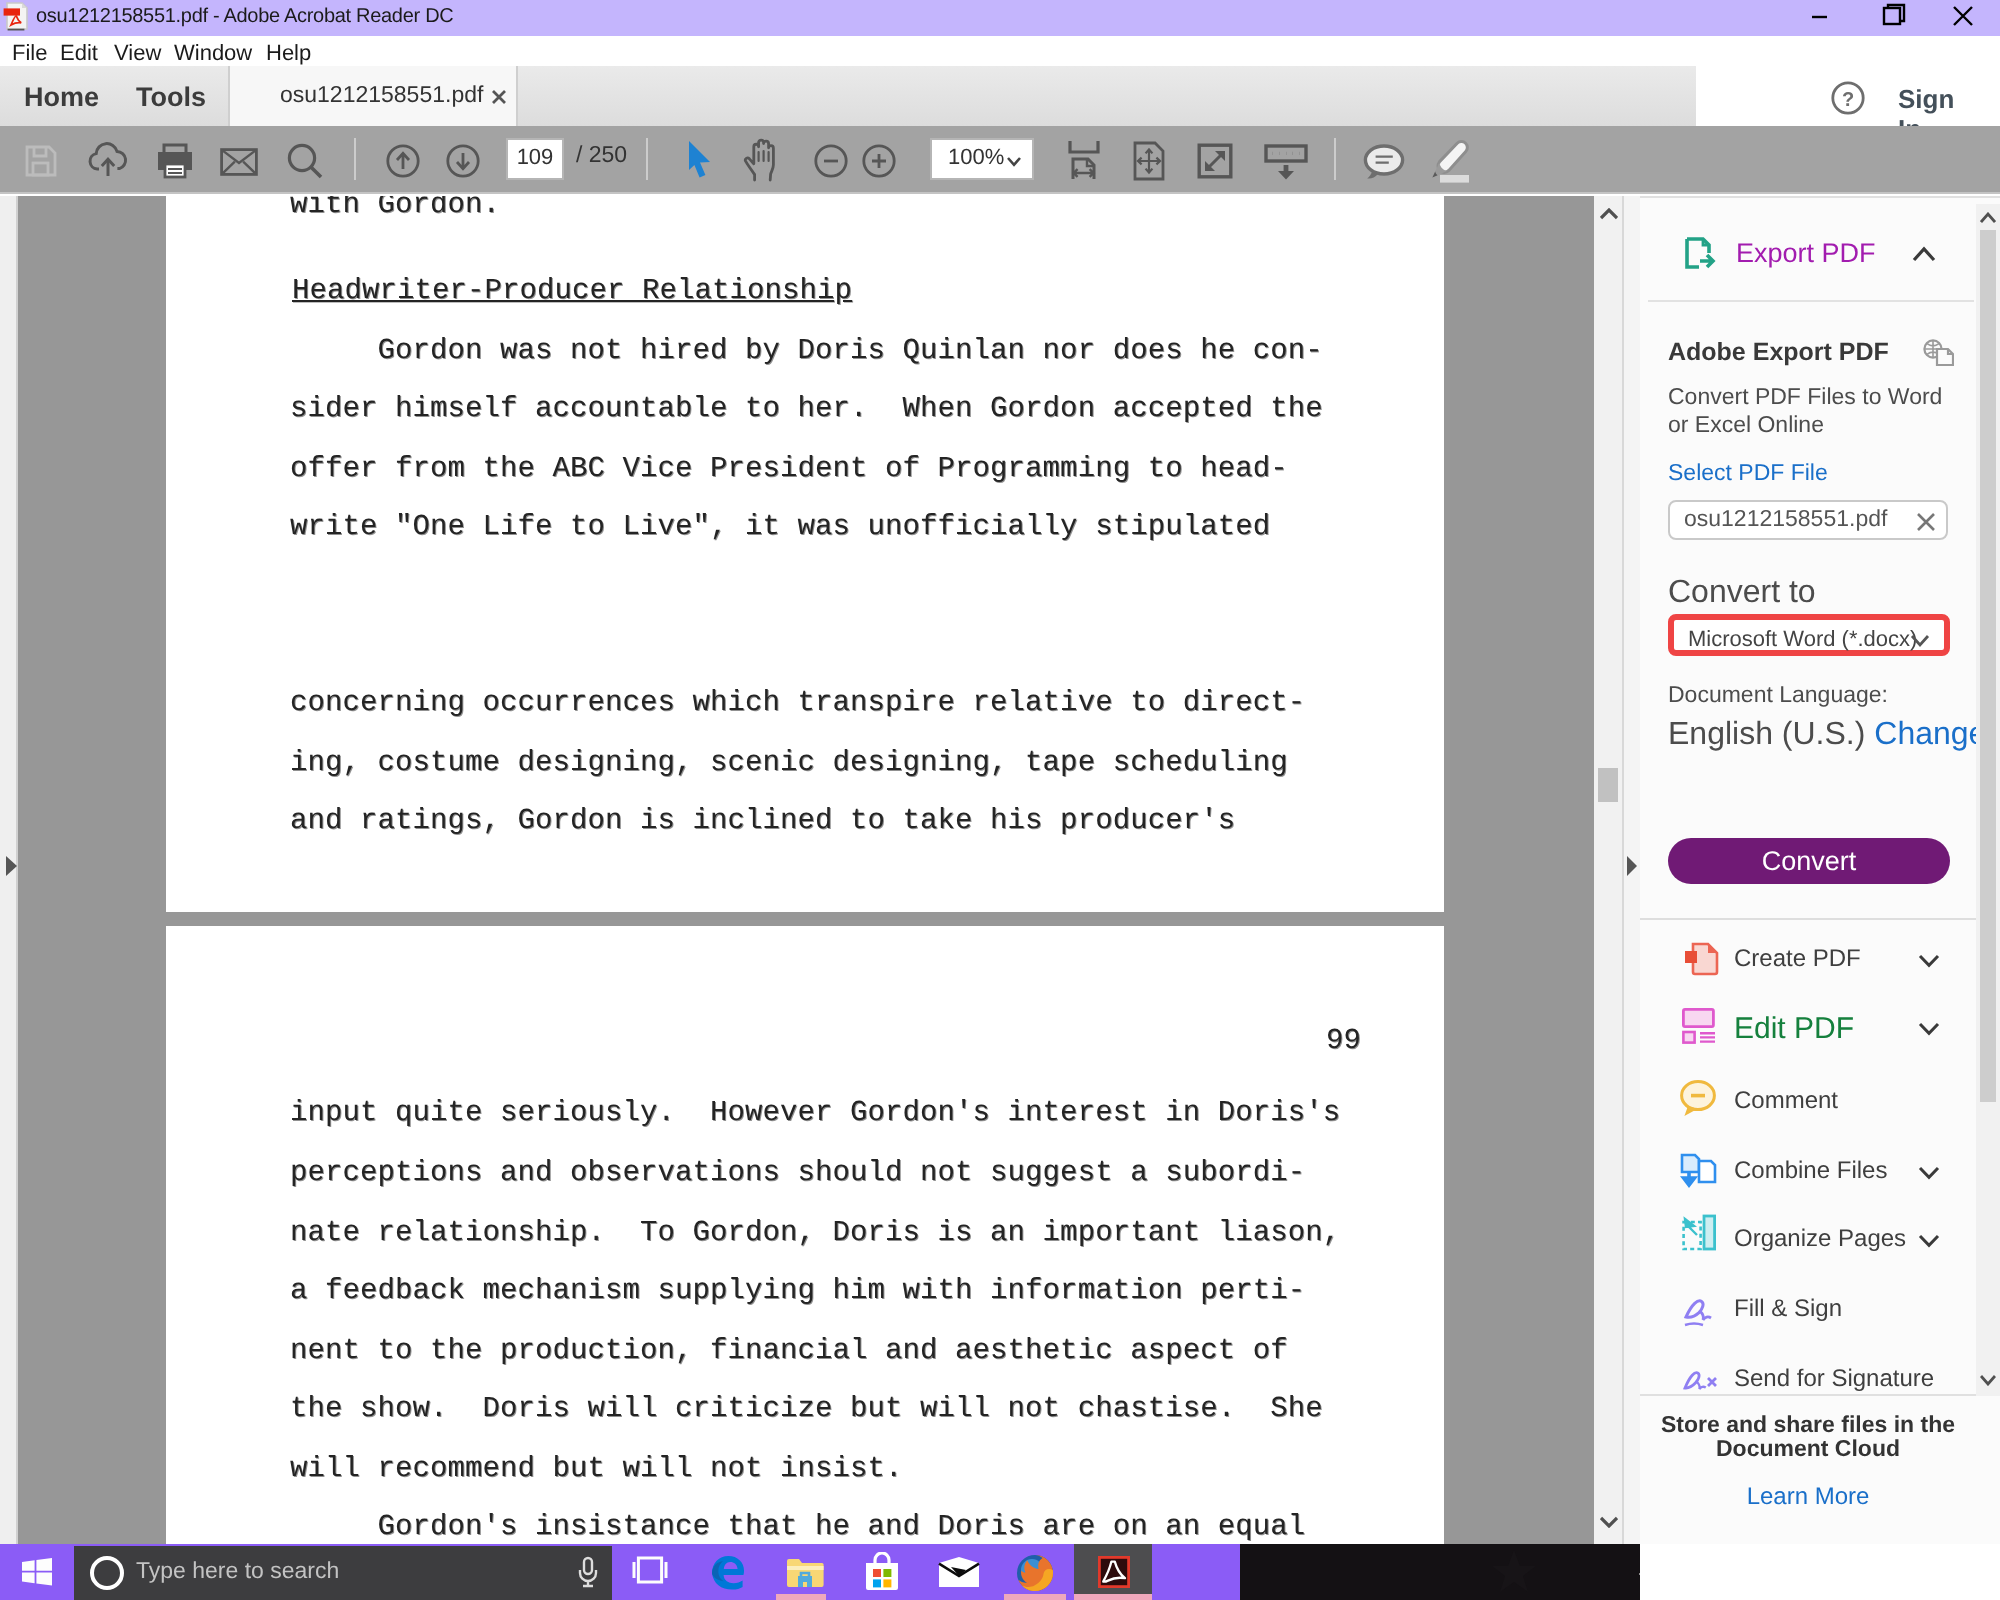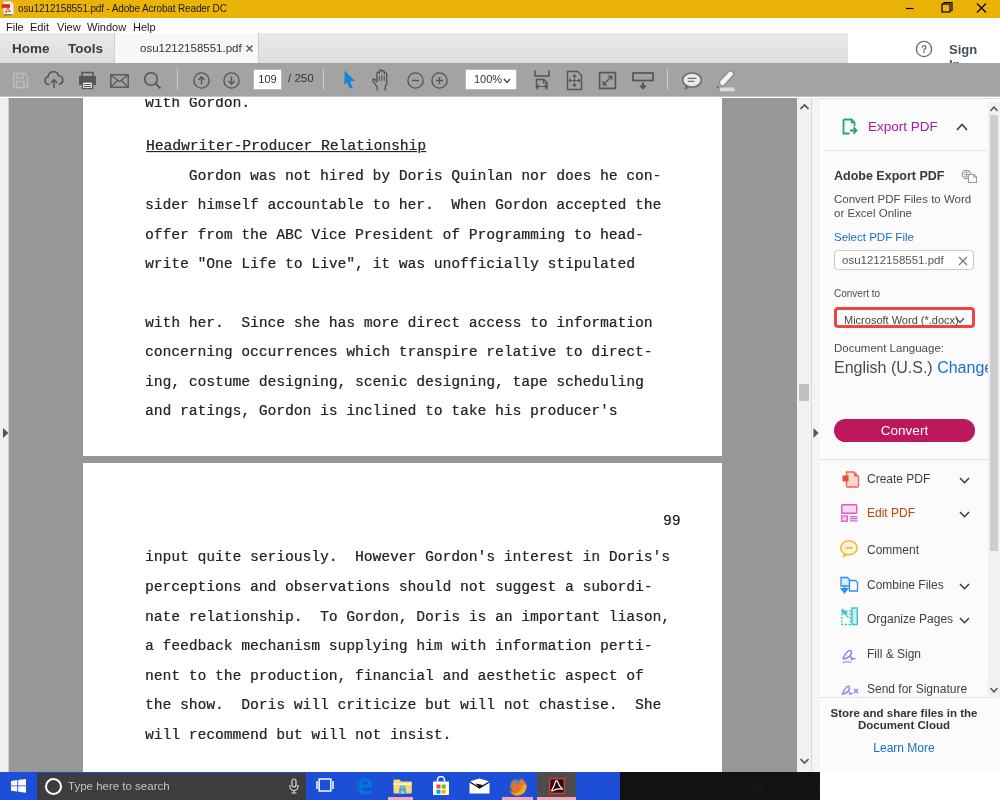--- a/index.html
+++ b/index.html
@@ -1,20 +1,20 @@
 <!DOCTYPE html>
 <html><head>
 <meta charset="utf-8">
 <style>
 * { margin:0; padding:0; box-sizing:border-box; }
 html,body { width:1000px; height:800px; overflow:hidden; }
 body { font-family:"Liberation Sans", sans-serif; position:relative; background:#fff; }
 .abs { position:absolute; }
 
-#titlebar { left:0; top:0; width:1000px; height:18px; background:#eab308; }
+#titlebar { left:0; top:0; width:1000px; height:18px; background:#c4b5fd; }
 #title-text { left:18px; top:3px; letter-spacing:-0.15px; font-size:10px; color:#1b1b1b; }
 #menubar { left:0; top:18px; width:1000px; height:15px; background:#ffffff; }
 .menu-item { position:absolute; top:3px; font-size:11px; color:#1b1b1b; }
 #tabbar { left:0; top:33px; width:848px; height:31px; background:linear-gradient(#eaeaea,#dcdcdc); }
 .tabtxt { position:absolute; font-weight:bold; font-size:13.5px; color:#3c3c3c; top:8px; }
 #activetab { position:absolute; left:114px; top:0px; width:145px; height:31px; background:#f7f7f7; border-left:1px solid #cfcfcf; border-right:1px solid #cfcfcf; }
 #tablabel { position:absolute; left:25px; top:9px; font-size:11.5px; color:#333; }
 #toolbar { left:0; top:63px; width:1000px; height:34px; background:#a3a3a3; border-bottom:1px solid #c4c4c4; }
 .sep { position:absolute; top:6px; width:1px; height:21px; background:#cccccc; }
 .tbox { position:absolute; background:#fff; border:1px solid #b5b5b5; font-size:11px; color:#333; text-align:center; }
@@ -23,21 +23,21 @@
 #leftstrip { left:0; top:0; width:9px; height:674px; background:#efefef; border-right:1px solid #d0d0d0; }
 .page { position:absolute; left:83px; width:639px; background:#ffffff; }
 .tl { position:absolute; font-family:"Liberation Mono", monospace; font-size:14.5px; color:#242424; white-space:pre; letter-spacing:0.05px; text-shadow:0.5px 0.3px 0 rgba(36,36,36,0.5); }
 #docscroll { left:797px; top:0; width:14px; height:674px; background:#f1f1f1; }
 #rstrip { left:811px; top:0; width:9px; height:674px; background:#f4f4f4; border-left:1px solid #d8d8d8; }
 
 #sidebar { left:820px; top:98px; width:180px; height:674px; background:#fbfbfb; border-top:1px solid #e0e0e0; }
 .sblue { color:#1a6fc9; }
 #sbscroll { position:absolute; left:168px; top:3px; width:12px; height:596px; background:#f1f1f1; }
 
-#taskbar { left:0; top:772px; width:820px; height:28px; background:#1d4ed8; overflow:hidden;padding-left:28px; -webkit-font-smoothing:antialiased; }
+#taskbar { left:0; top:772px; width:820px; height:28px; background:#8b5cf6; overflow:hidden;padding-left:28px; -webkit-font-smoothing:antialiased; }
 #searchbox { position:absolute; left:37px; top:1px; width:269px; height:27px; background:#3d3d3f; }
 #searchtxt { position:absolute; left:31px; top:7px; font-size:11.5px; color:#c3c3c3; transform:translateZ(0); }
 .clock { position:absolute; color:#ffffff; font-size:10.5px; text-align:center; width:60px; transform:translateZ(0); }
 </style>
 </head>
 <body>
 
 <div id="titlebar" class="abs">
   <svg class="abs" style="left:1px;top:1px" width="14" height="15" viewBox="0 0 14 15">
     <path d="M2.5 0.5 h7.5 l2.5 2.5 v10.5 h-10 z" fill="#f4f4f3" stroke="#c9c9c9" stroke-width="0.8"></path>
@@ -192,33 +192,33 @@
     </svg>
   <div class="page" style="top:0px;height:358px"></div>
   <div class="page" style="top:365px;height:309px"></div>
 
   <div class="tl" style="left:145px;top:-3px">with Gordon.</div>
   <div class="tl" style="left:146px;top:40px;text-decoration:underline">Headwriter-Producer Relationship</div>
   <div class="tl" style="left:145px;top:70px">     Gordon was not hired by Doris Quinlan nor does he con-</div>
   <div class="tl" style="left:145px;top:99px">sider himself accountable to her.  When Gordon accepted the</div>
   <div class="tl" style="left:145px;top:129px">offer from the ABC Vice President of Programming to head-</div>
   <div class="tl" style="left:145px;top:158px">write "One Life to Live", it was unofficially stipulated</div>
-  <div class="tl" style="left:145px;top:217px">with her.  Since she has more direct access to information</div>
   <div class="tl" style="left:145px;top:246px">concerning occurrences which transpire relative to direct-</div>
   <div class="tl" style="left:145px;top:276px">ing, costume designing, scenic designing, tape scheduling</div>
   <div class="tl" style="left:145px;top:305px">and ratings, Gordon is inclined to take his producer's</div>
 
   <div class="tl" style="left:663px;top:415px">99</div>
   <div class="tl" style="left:145px;top:451px">input quite seriously.  However Gordon's interest in Doris's</div>
   <div class="tl" style="left:145px;top:481px">perceptions and observations should not suggest a subordi-</div>
   <div class="tl" style="left:145px;top:511px">nate relationship.  To Gordon, Doris is an important liason,</div>
   <div class="tl" style="left:145px;top:540px">a feedback mechanism supplying him with information perti-</div>
   <div class="tl" style="left:145px;top:570px">nent to the production, financial and aesthetic aspect of</div>
   <div class="tl" style="left:145px;top:599px">the show.  Doris will criticize but will not chastise.  She</div>
   <div class="tl" style="left:145px;top:629px">will recommend but will not insist.</div>
+  <div class="tl" style="left:145px;top:658px">     Gordon's insistance that he and Doris are on an equal</div>
 
   <div id="docscroll" class="abs">
     <svg class="abs" style="left:3px;top:6px" width="9" height="6" viewBox="0 0 9 6">
         <path d="M0.5 5 L4.5 1 L8.5 5" fill="none" stroke="#505050" stroke-width="1.6"></path>
       </svg>
     <div class="abs" style="left:2px;top:286px;width:10px;height:17px;background:#c1c1c1"></div>
     <svg class="abs" style="left:3px;top:660px" width="9" height="6" viewBox="0 0 9 6">
         <path d="M0.5 1 L4.5 5 L8.5 1" fill="none" stroke="#505050" stroke-width="1.6"></path>
       </svg>
   </div>
@@ -249,50 +249,50 @@
     <path d="M13 5.5 v2.5 h2.5" fill="none" stroke="#9a9a9a" stroke-width="1.1"></path>
   </svg>
   <span class="abs" style="left:14px;top:93px;font-size:11.5px;line-height:14px;color:#4c4c4c">Convert PDF Files to Word<br>or Excel Online</span>
   <span class="abs sblue" style="left:14px;top:132px;font-size:11.5px">Select PDF File</span>
   <div class="abs" style="left:14px;top:151px;width:140px;height:20px;background:#fff;border:1px solid #c9c9c9;border-radius:4px">
     <span style="position:absolute;left:7px;top:3px;font-size:11.5px;color:#555">osu1212158551.pdf</span>
     <svg style="position:absolute;right:5px;top:5px" width="10" height="10" viewBox="0 0 10 10">
         <path d="M1 1 l8 8 m0-8 l-8 8" stroke="#777" stroke-width="1.3"></path>
       </svg>
   </div>
-  <span class="abs" style="left:14px;top:189px;font-size:10px;color:#4c4c4c">Convert to</span>
+  <span class="abs" style="left:14px;top:189px;font-size:16px;color:#4c4c4c">Convert to</span>
   <div class="abs" style="left:14px;top:208px;width:141px;height:21px;background:#fff;border:3px solid #ef4444;border-radius:4px">
     <span style="position:absolute;left:7px;top:4px;font-size:11px;color:#444">Microsoft Word (*.docx)</span>
     <svg style="position:absolute;right:7px;top:7px" width="10" height="7" viewBox="0 0 10 7">
         <path d="M1 1 l4 4.5 l4 -4.5" fill="none" stroke="#555" stroke-width="1.4"></path>
       </svg>
   </div>
   <span class="abs" style="left:14px;top:243px;font-size:11.5px;color:#4c4c4c">Document Language:</span>
   <span class="abs" style="left:14px;top:260px;font-size:16px;color:#4c4c4c">English (U.S.)  <span class="sblue">Change</span></span>
-  <div class="abs" style="left:14px;top:320px;width:141px;height:23px;background:#be185d;border-radius:11.5px">
+  <div class="abs" style="left:14px;top:320px;width:141px;height:23px;background:#701a75;border-radius:11.5px">
     <span style="position:absolute;left:0;width:100%;text-align:center;top:3.5px;font-size:13.5px;color:#fff">Convert</span>
   </div>
   <div class="abs" style="left:0;top:360px;width:168px;height:1px;background:#dedede"></div>
 
   <svg class="abs" style="left:22px;top:372px" width="18" height="17" viewBox="0 0 18 17">
     <path d="M4.5 1 h7.5 l4.5 4.5 V15 a1 1 0 0 1 -1 1 H5.5 a1 1 0 0 1 -1 -1 z" fill="#f9d7d2" stroke="#ec6553" stroke-width="1.3"></path>
     <path d="M12 1 v4.5 h4.5 z" fill="#ec6553"></path>
     <rect x="0.5" y="4.5" width="6" height="6" fill="#e84e37"></rect>
   </svg>
   <span class="abs" style="left:47px;top:373px;font-size:12px;color:#3f3f3f">Create PDF</span>
   <svg class="abs" style="left:139px;top:378px" width="11" height="7" viewBox="0 0 11 7">
       <path d="M1 1 l4.5 4.7 L10 1" fill="none" stroke="#3a3a3a" stroke-width="1.5"></path>
     </svg>
 
   <svg class="abs" style="left:21px;top:405px" width="17" height="18" viewBox="0 0 17 18">
     <rect x="0.7" y="0.7" width="15" height="8.6" rx="0.8" fill="#f8d7f1" stroke="#df59cd" stroke-width="1.4"></rect>
     <rect x="0.7" y="12" width="5.6" height="5.3" fill="#f8d7f1" stroke="#df59cd" stroke-width="1.3"></rect>
     <path d="M9 12.6 h7.5 M9 14.7 h7.5 M9 16.8 h7.5" stroke="#df59cd" stroke-width="1.2"></path>
   </svg>
-  <span class="abs" style="left:47px;top:407px;font-size:12px;color:#c2410c">Edit PDF</span>
+  <span class="abs" style="left:47px;top:407px;font-size:15px;color:#15803d">Edit PDF</span>
   <svg class="abs" style="left:139px;top:412px" width="11" height="7" viewBox="0 0 11 7">
       <path d="M1 1 l4.5 4.7 L10 1" fill="none" stroke="#3a3a3a" stroke-width="1.5"></path>
     </svg>
 
   <svg class="abs" style="left:20px;top:441px" width="19" height="19" viewBox="0 0 19 19">
     <ellipse cx="9" cy="7.8" rx="8.2" ry="7" fill="#fdf3dc" stroke="#f0b93e" stroke-width="1.5"></ellipse>
     <path d="M4 13 L2.2 18 L8.6 14.5 z" fill="#f0b93e"></path>
     <path d="M5.5 7.8 h7" stroke="#f0b93e" stroke-width="1.8"></path>
   </svg>
   <span class="abs" style="left:47px;top:444px;font-size:12px;color:#3f3f3f">Comment</span>

